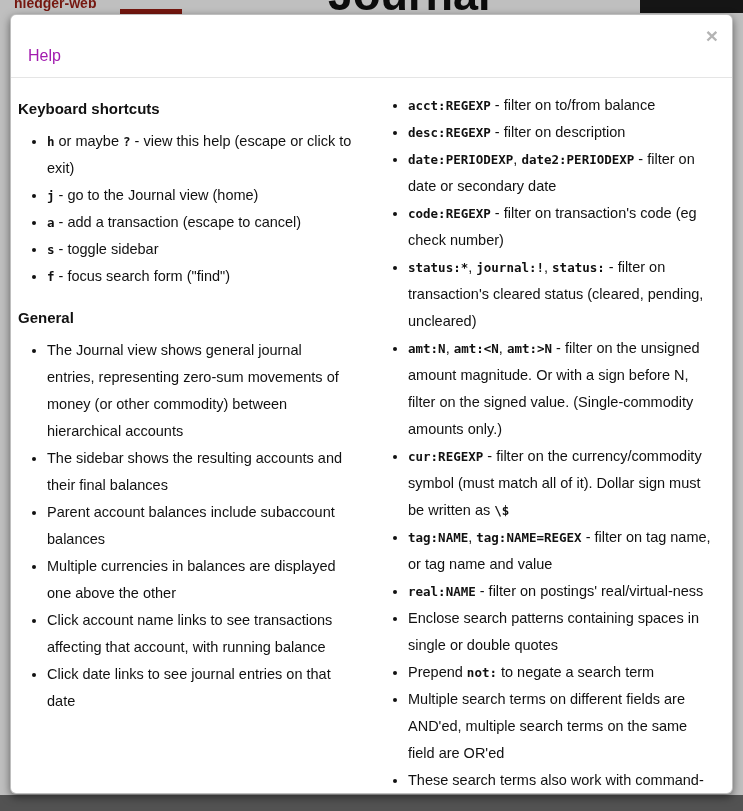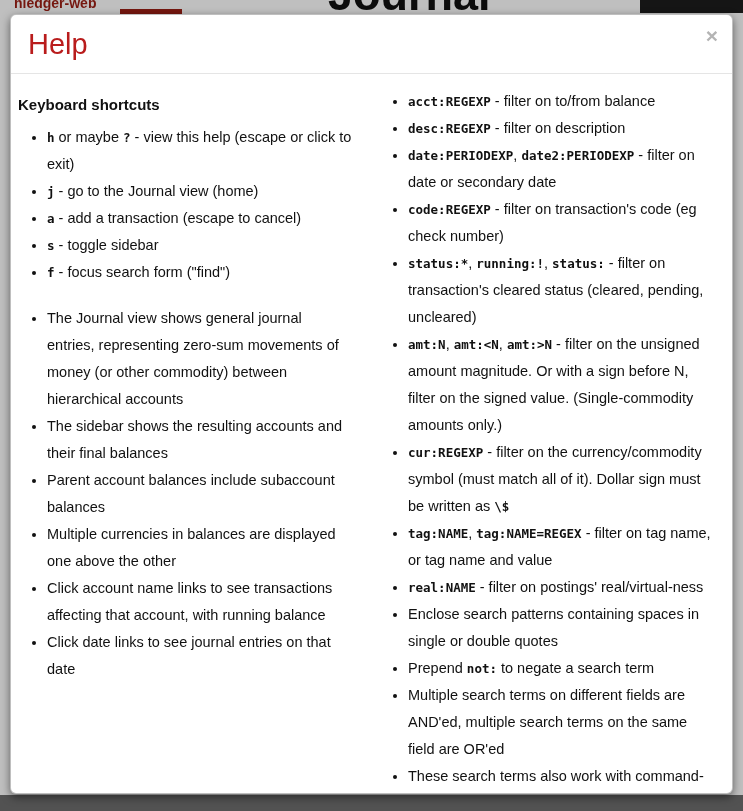--- a/index.html
+++ b/index.html
@@ -49,21 +49,21 @@
     border-radius: 6px;
     box-shadow: 0 3px 9px rgba(0,0,0,0.5);
     overflow: hidden;
   }
   .modal-header {
     position: relative;
     padding: 13px 16px 12px 17px;
     border-bottom: 1px solid #e5e5e5;
   }
   .modal-title {
-    font-size: 29px; font-weight: 500; color: #b91c1c;
+    font-size: 16px; font-weight: 500; color: #a21caf; margin-top: 19px;
   }
   .close-btn {
     position: absolute; right: 14px; top: 10px;
     background: none; border: none; cursor: pointer;
     font-size: 21px; font-weight: bold; color: #b4b4b4;
     line-height: 1;
     font-family: "Liberation Sans", sans-serif;
   }
   .modal-body {
     display: flex; gap: 26px;
@@ -115,37 +115,38 @@
     <div class="col">
       <div class="section-heading">Keyboard shortcuts</div>
       <ul class="help-list">
           <li><span class="code">h</span><span> or maybe </span><span class="code">?</span><span> - view this help (escape or click to exit)</span></li>
           <li><span class="code">j</span><span> - go to the Journal view (home)</span></li>
           <li><span class="code">a</span><span> - add a transaction (escape to cancel)</span></li>
           <li><span class="code">s</span><span> - toggle sidebar</span></li>
           <li><span class="code">f</span><span> - focus search form ("find")</span></li>
         </ul>
 
+      <div class="section-heading">General</div>
       <ul class="help-list">
           <li><span>The Journal view shows general journal entries, representing zero-sum movements of money (or other commodity) between hierarchical accounts</span></li>
           <li><span>The sidebar shows the resulting accounts and their final balances</span></li>
           <li><span>Parent account balances include subaccount balances</span></li>
           <li><span>Multiple currencies in balances are displayed one above the other</span></li>
           <li><span>Click account name links to see transactions affecting that account, with running balance</span></li>
           <li><span>Click date links to see journal entries on that date</span></li>
         </ul>
     </div>
 
     <div class="col">
       <ul class="help-list">
           <li><span class="code">acct:REGEXP</span><span> - filter on to/from balance</span></li>
           <li><span class="code">desc:REGEXP</span><span> - filter on description</span></li>
           <li><span class="code">date:PERIODEXP</span><span>, </span><span class="code">date2:PERIODEXP</span><span> - filter on date or secondary date</span></li>
           <li><span class="code">code:REGEXP</span><span> - filter on transaction's code (eg check number)</span></li>
-          <li><span class="code">status:*</span><span>, </span><span class="code">running:!</span><span>, </span><span class="code">status:</span><span> - filter on transaction's cleared status (cleared, pending, uncleared)</span></li>
+          <li><span class="code">status:*</span><span>, </span><span class="code">journal:!</span><span>, </span><span class="code">status:</span><span> - filter on transaction's cleared status (cleared, pending, uncleared)</span></li>
           <li><span class="code">amt:N</span><span>, </span><span class="code">amt:&lt;N</span><span>, </span><span class="code">amt:&gt;N</span><span> - filter on the unsigned amount magnitude. Or with a sign before N, filter on the signed value. (Single-commodity amounts only.)</span></li>
           <li><span class="code">cur:REGEXP</span><span> - filter on the currency/commodity symbol (must match all of it). Dollar sign must be written as </span><span class="code">\$</span></li>
           <li><span class="code">tag:NAME</span><span>, </span><span class="code">tag:NAME=REGEX</span><span> - filter on tag name, or tag name and value</span></li>
           <li><span class="code">real:NAME</span><span> - filter on postings' real/virtual-ness</span></li>
           <li><span>Enclose search patterns containing spaces in single or double quotes</span></li>
           <li><span>Prepend </span><span class="code">not:</span><span> to negate a search term</span></li>
           <li><span>Multiple search terms on different fields are AND'ed, multiple search terms on the same field are OR'ed</span></li>
           <li><span>These search terms also work with command-line hledger</span></li>
         </ul>
     </div>

